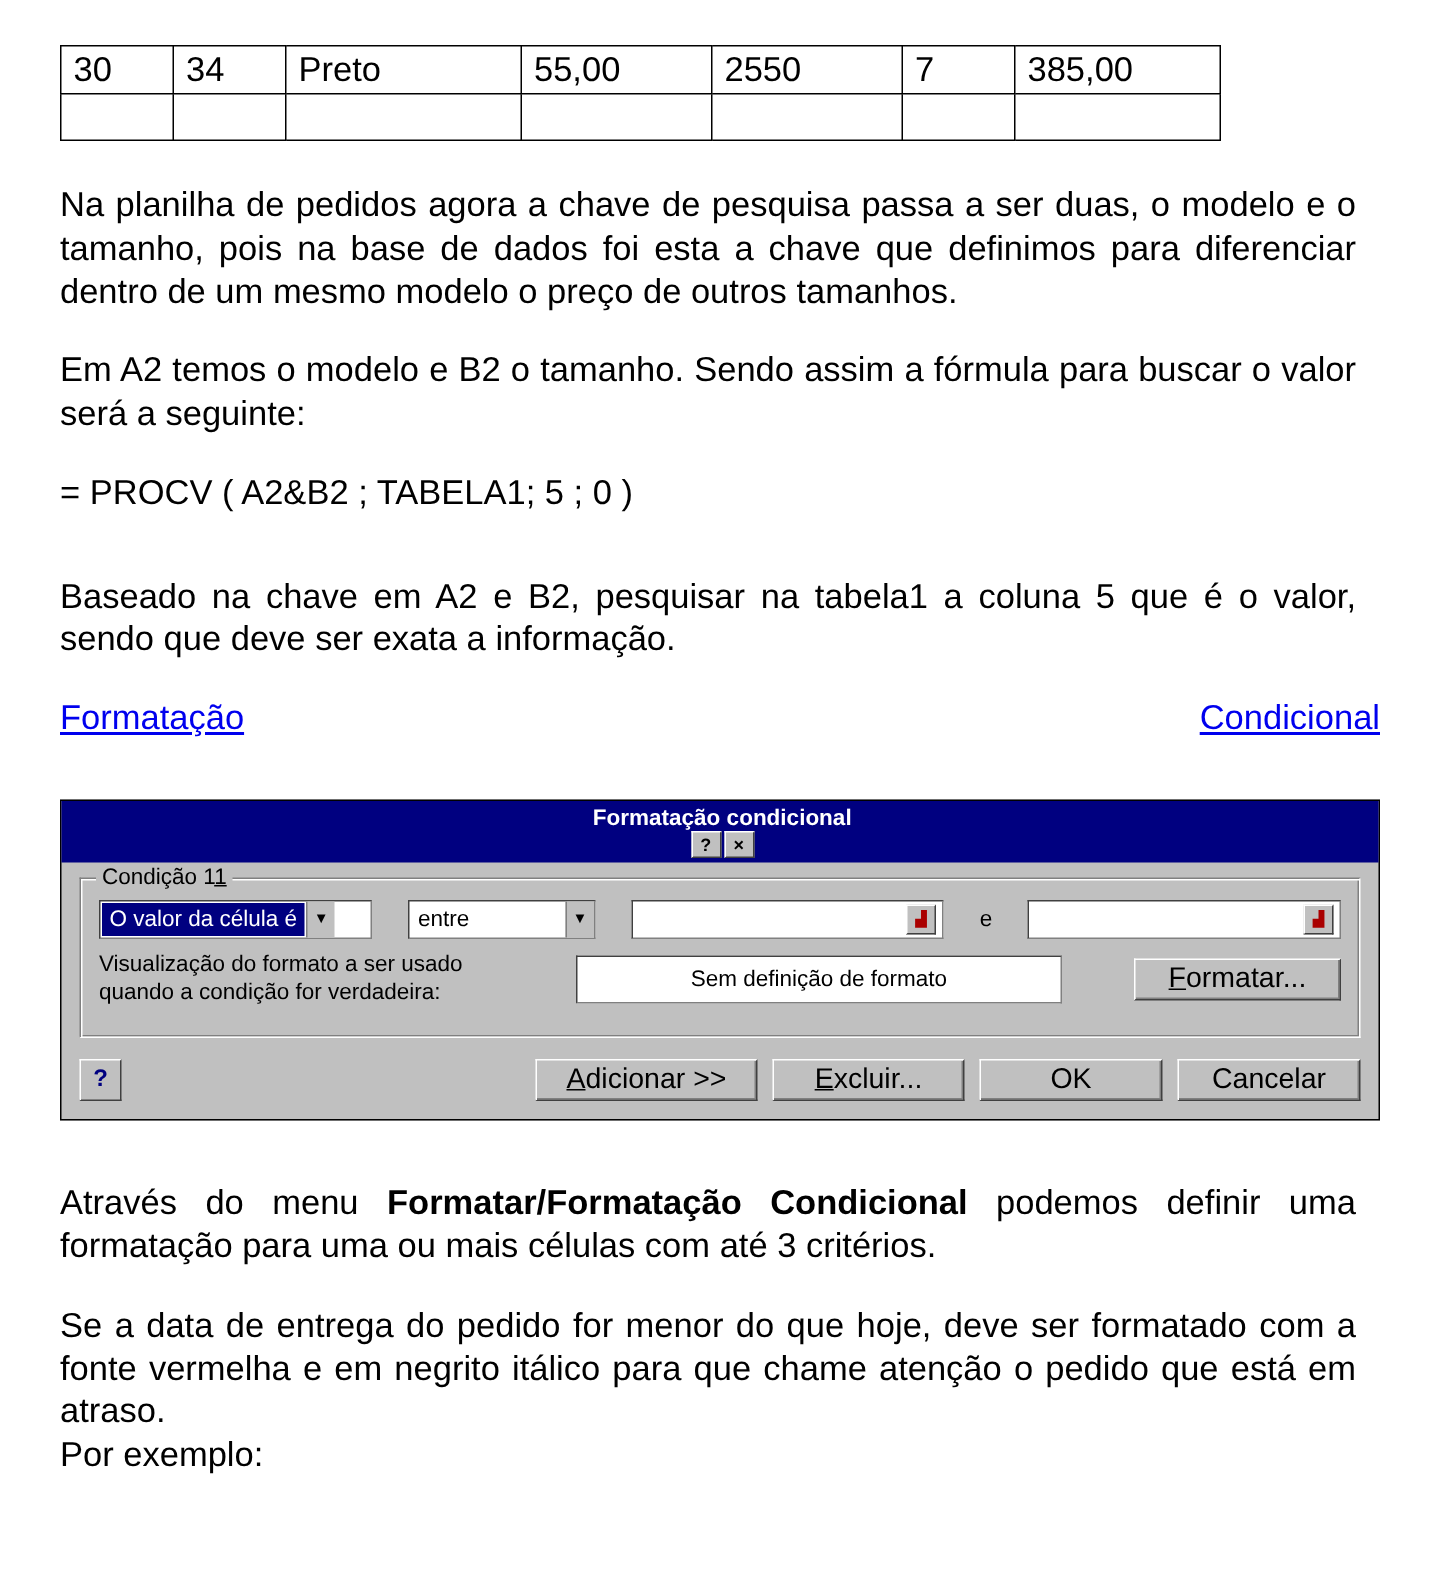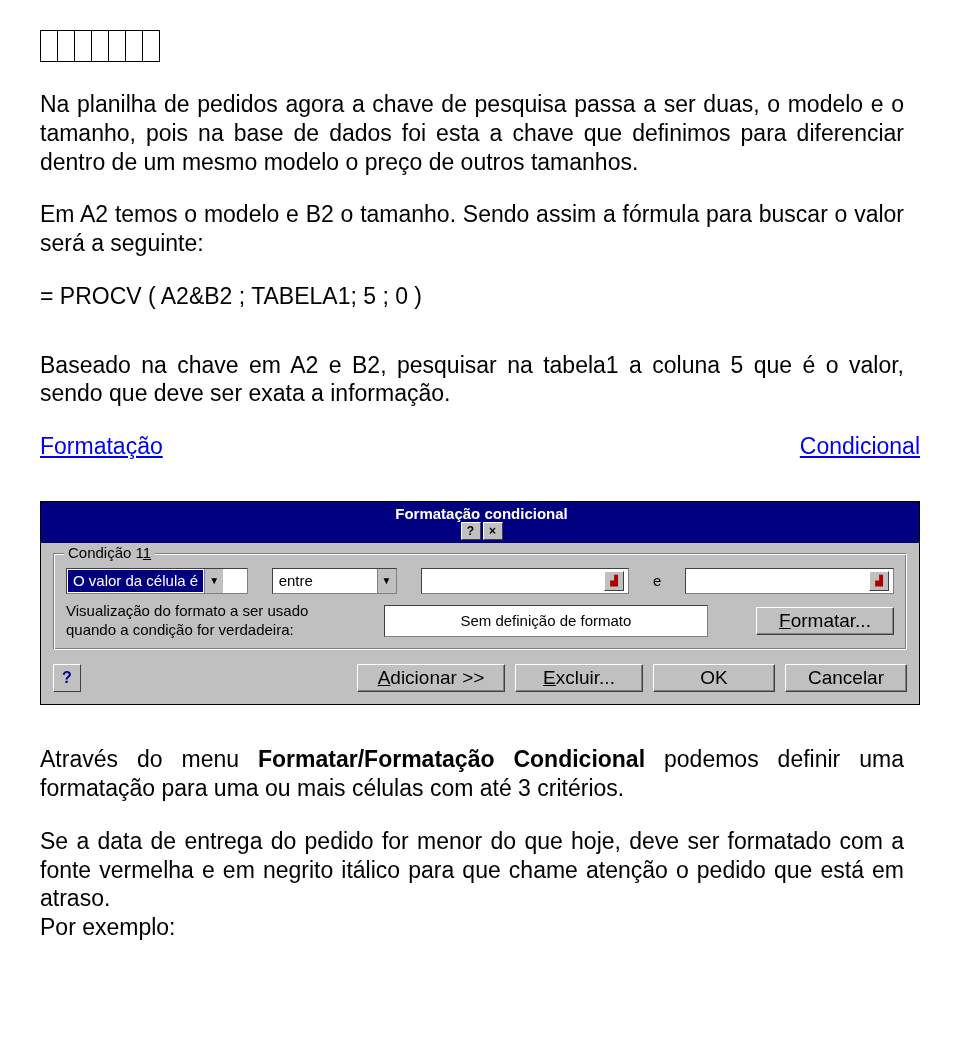--- a/index.html
+++ b/index.html
@@ -85,21 +85,21 @@
     line-height:1;
   }
   .dlg-body {
     padding: 10px 12px 12px 12px;
   }
   .groupbox {
     border: 1px solid #808080;
     border-right-color:#fff;
     border-bottom-color:#fff;
     box-shadow: inset 1px 1px 0 #fff, inset -1px -1px 0 #808080;
-    padding: 14px 12px 10px 12px;
+    padding: 14px 12px 20px 12px;
     position: relative;
     margin-bottom: 14px;
   }
   .groupbox-label {
     position: absolute;
     top: -10px;
     left: 10px;
     background: #c0c0c0;
     padding: 0 4px;
     font-size: 15px;
@@ -190,20 +190,29 @@
   u.mn { text-decoration: underline; }
   .bold { font-weight: bold; }
 </style>
 </head>
 <body>
 
 <div class="page">
 
   <table class="data-table">
     <tbody>
+        <tr>
+      <td style="width:58px">30</td>
+      <td style="width:58px">34</td>
+      <td style="width:140px">Preto</td>
+      <td style="width:110px">55,00</td>
+      <td style="width:110px">2550</td>
+      <td style="width:58px">7</td>
+      <td style="width:120px">385,00</td>
+    </tr>
     <tr>
       <td></td>
       <td></td>
       <td></td>
       <td></td>
       <td></td>
       <td></td>
       <td></td>
     </tr>
   </tbody>

